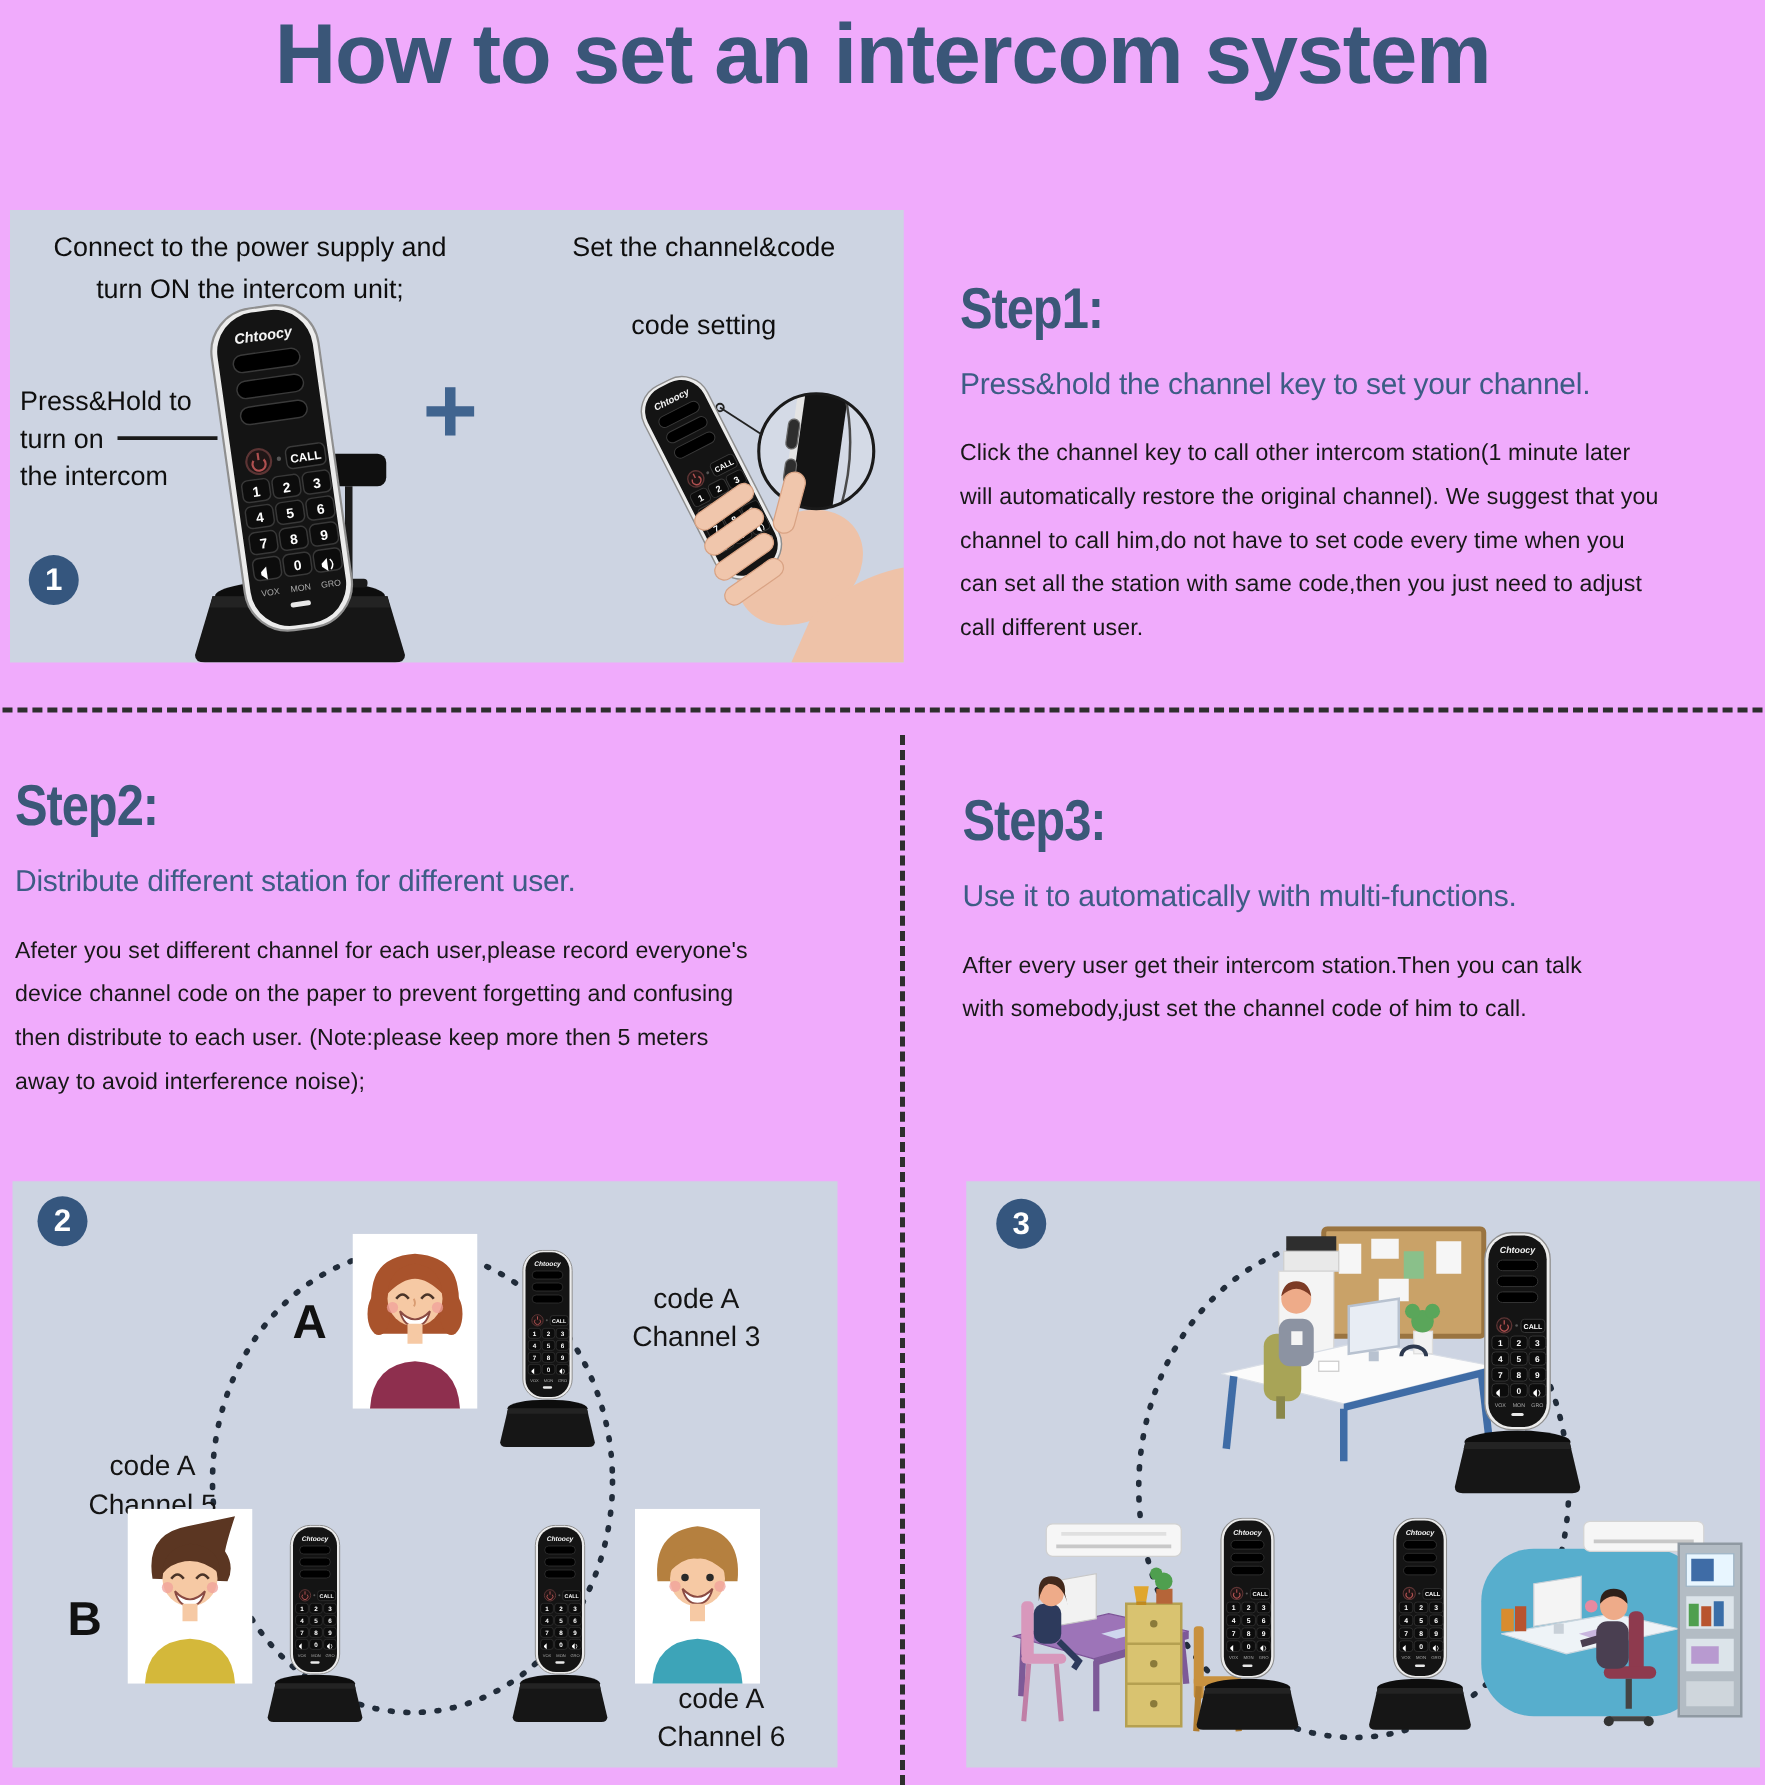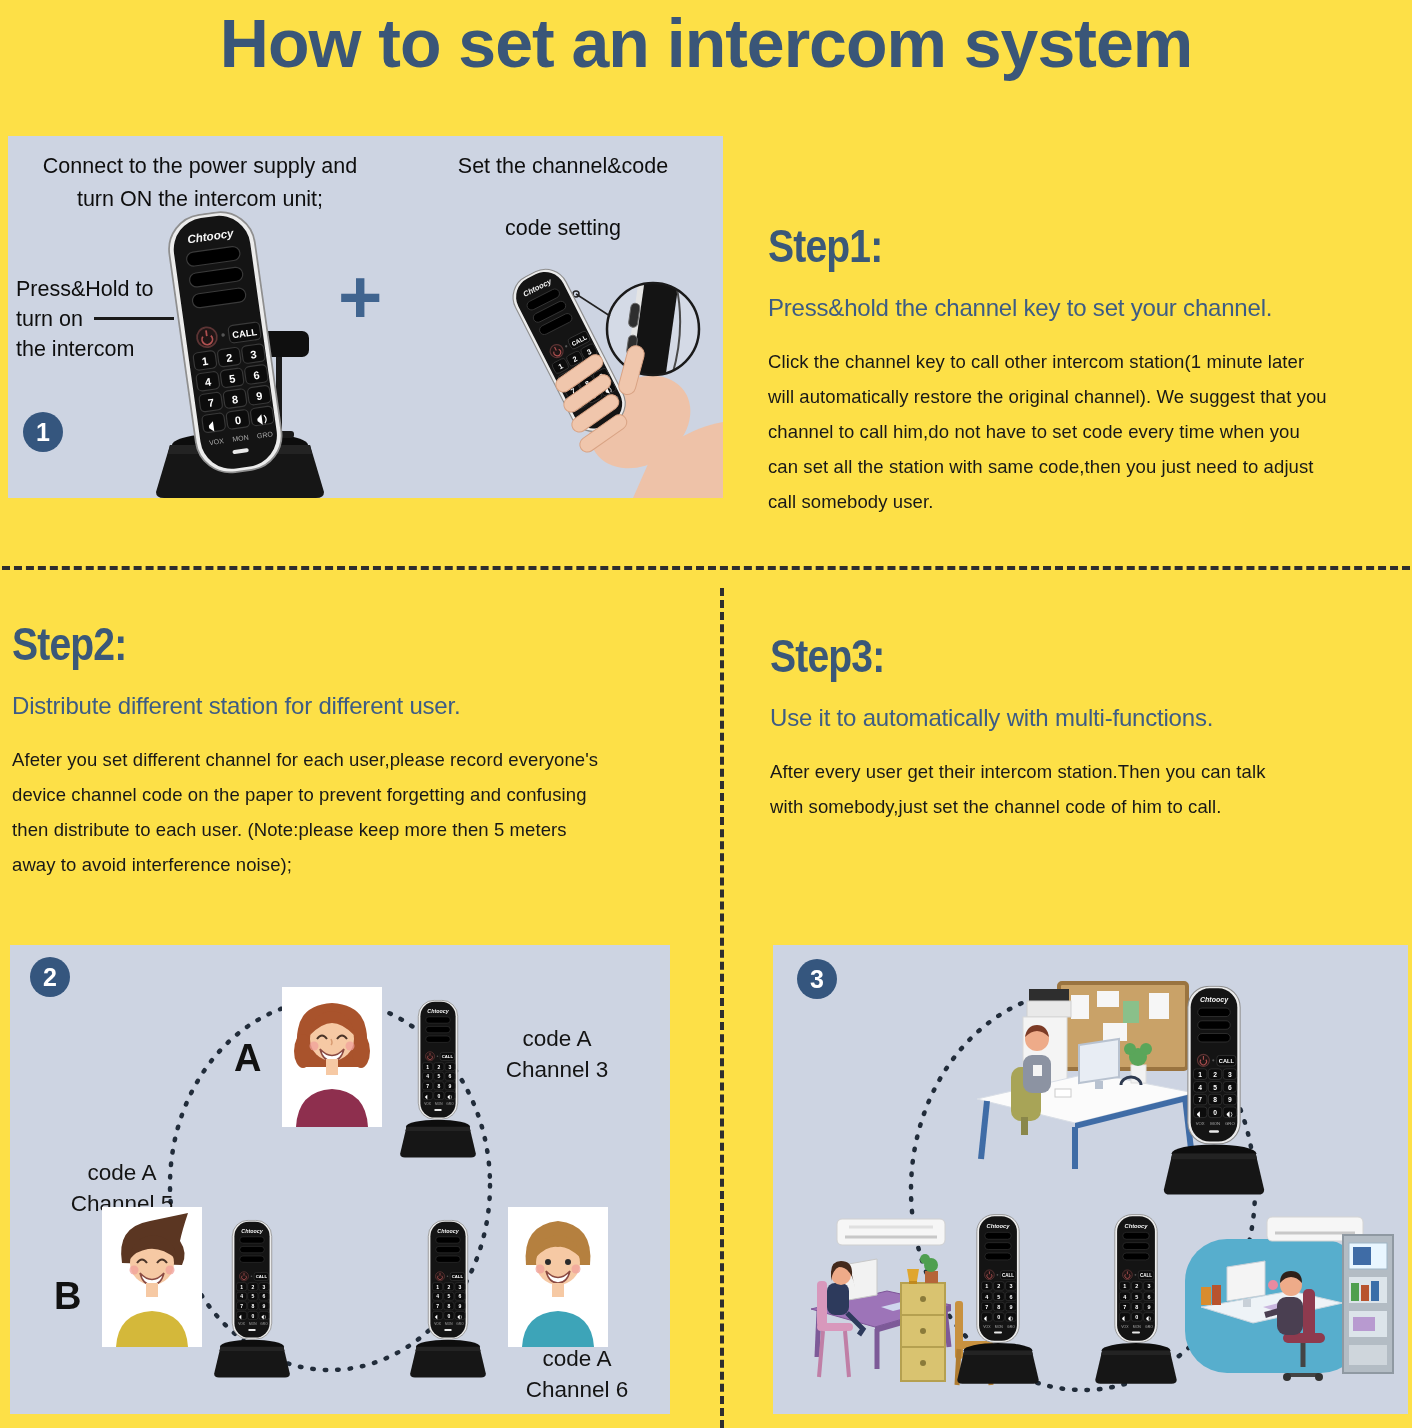--- a/index.html
+++ b/index.html
@@ -1,16 +1,16 @@
 <!DOCTYPE html>
 <html><head>
 <meta charset="utf-8">
 <style>
   html,body{margin:0;padding:0;background:#fff;font-family:"Liberation Sans",sans-serif;}
-  #stage{position:relative;width:1412px;height:1428px;background:#fde047;overflow:hidden;margin:0 auto;}
+  #stage{position:relative;width:1412px;height:1428px;background:#f0abfc;overflow:hidden;margin:0 auto;}
   .abs{position:absolute;}
   .panel{position:absolute;background:#cdd4e2;}
   .badge{position:absolute;width:40px;height:40px;border-radius:50%;background:#35567e;color:#fff;
          font-size:25px;font-weight:bold;display:flex;align-items:center;justify-content:center;}
   #page-title{position:absolute;top:4px;left:0;width:100%;text-align:center;
               font-size:68px;font-weight:bold;color:#3a5678;letter-spacing:-1px;}
   .step-heading{font-size:46px;line-height:48px;font-weight:bold;color:#3b5878;
                 transform:scaleX(.85);transform-origin:0 0;letter-spacing:-1px;}
   .step-sub{margin-top:24px;font-size:24px;font-weight:normal;color:#3d5c85;letter-spacing:-0.2px;white-space:nowrap;}
   .step-body{margin-top:22px;}
@@ -226,21 +226,21 @@
         <rect x="200" y="70" width="8" height="20" fill="#3a6ea8"></rect>
         <rect x="178" y="100" width="38" height="26" fill="#dce4ea"></rect>
         <rect x="182" y="106" width="22" height="14" fill="#b89ad0"></rect>
         <rect x="178" y="134" width="38" height="20" fill="#cfd6dc"></rect>
       </symbol>
     </defs>
   </svg>
 
   <div id="page-title">How to set an intercom system</div>
 
-  <div class="panel" style="left:8px;top:136px;width:715px;height:362px;">
+  <div class="panel" style="left:8px;top:168px;width:715px;height:362px;">
     <div class="cap center lh33" style="left:22px;top:14px;width:340px;">
       <div>Connect to the power supply and</div>
       <div>turn ON the intercom unit;</div>
     </div>
 
     <div class="cap lh30" style="left:8px;top:138px;">
       <div>Press&amp;Hold to</div>
       <div>turn on</div>
       <div>the intercom</div>
     </div>
@@ -295,21 +295,21 @@
   </div>
 
   <div class="abs" style="left:768px;top:222px;width:644px;">
     <div class="step-heading">Step1:</div>
     <div class="step-sub">Press&amp;hold the channel key to set your channel.</div>
     <div class="step-body">
       <div class="bl">Click the channel key to call other intercom station(1 minute later</div>
       <div class="bl">will automatically restore the original channel). We suggest that you</div>
       <div class="bl">channel to call him,do not have to set code every time when you</div>
       <div class="bl">can set all the station with same code,then you just need to adjust</div>
-      <div class="bl">call somebody user.</div>
+      <div class="bl">call different user.</div>
     </div>
   </div>
 
   <div class="divider-h"></div>
   <div class="divider-v"></div>
 
   <div class="abs" style="left:12px;top:620px;width:700px;">
     <div class="step-heading">Step2:</div>
     <div class="step-sub">Distribute different station for different user.</div>
     <div class="step-body">

